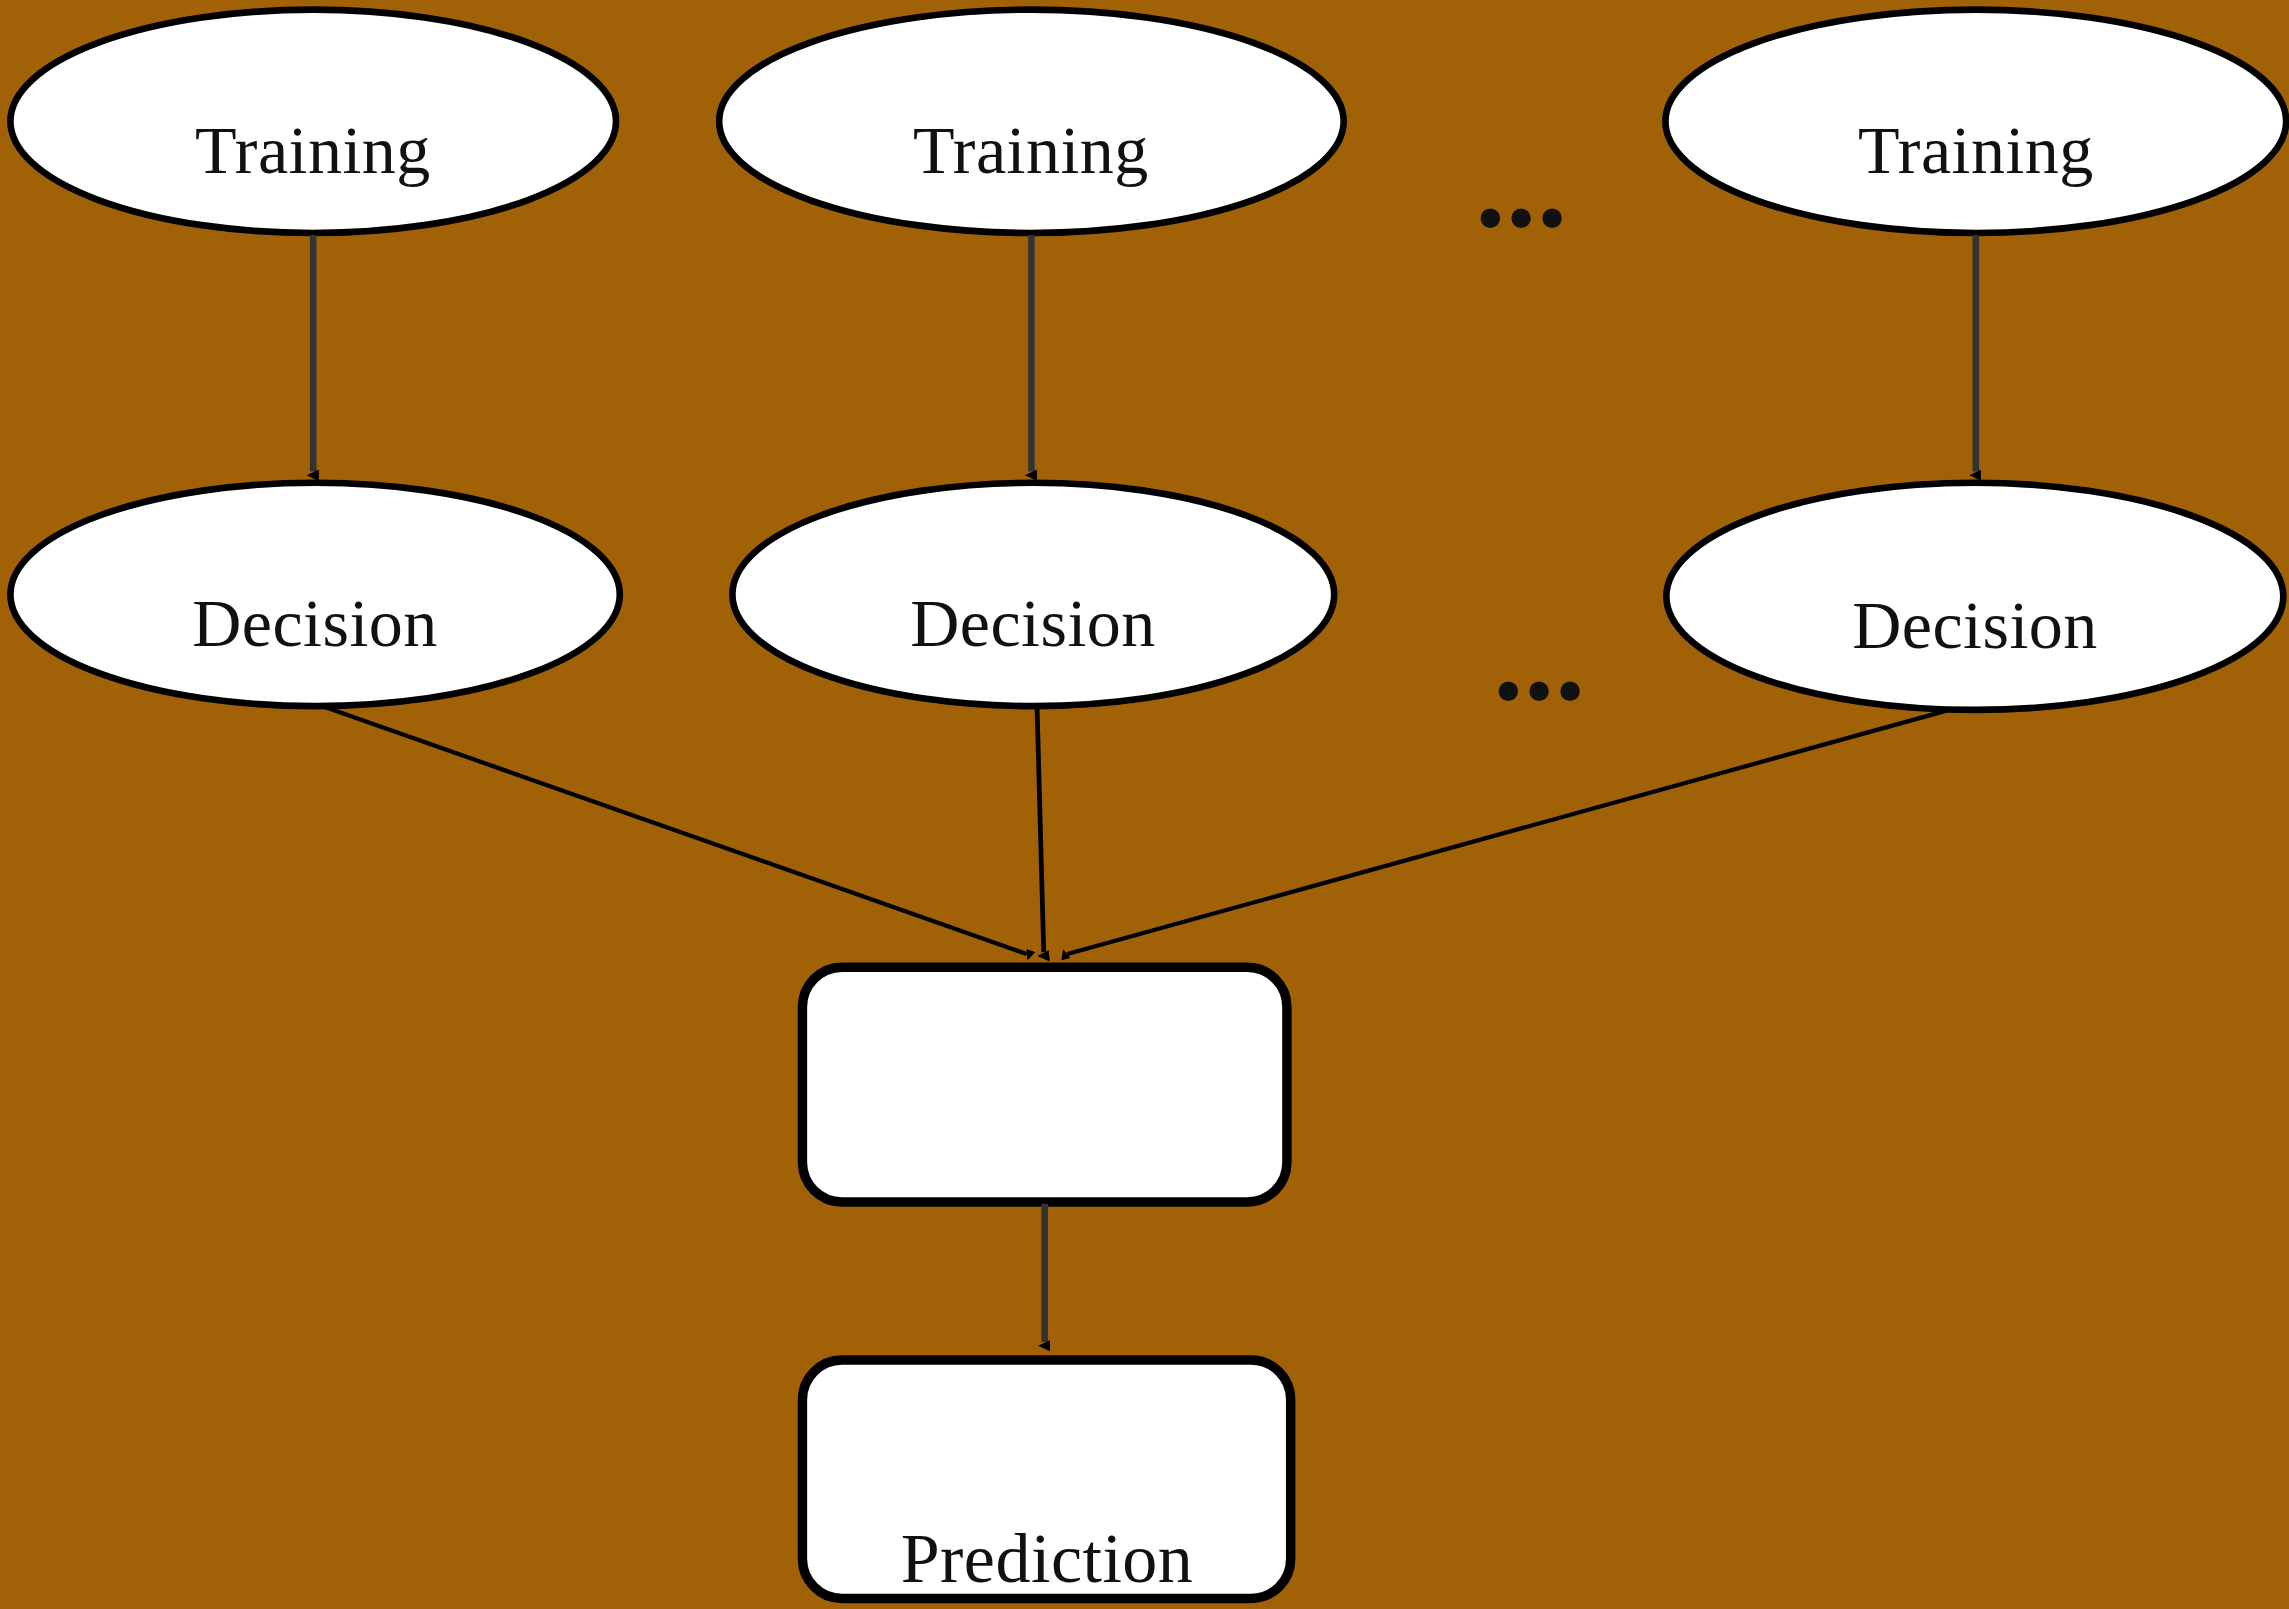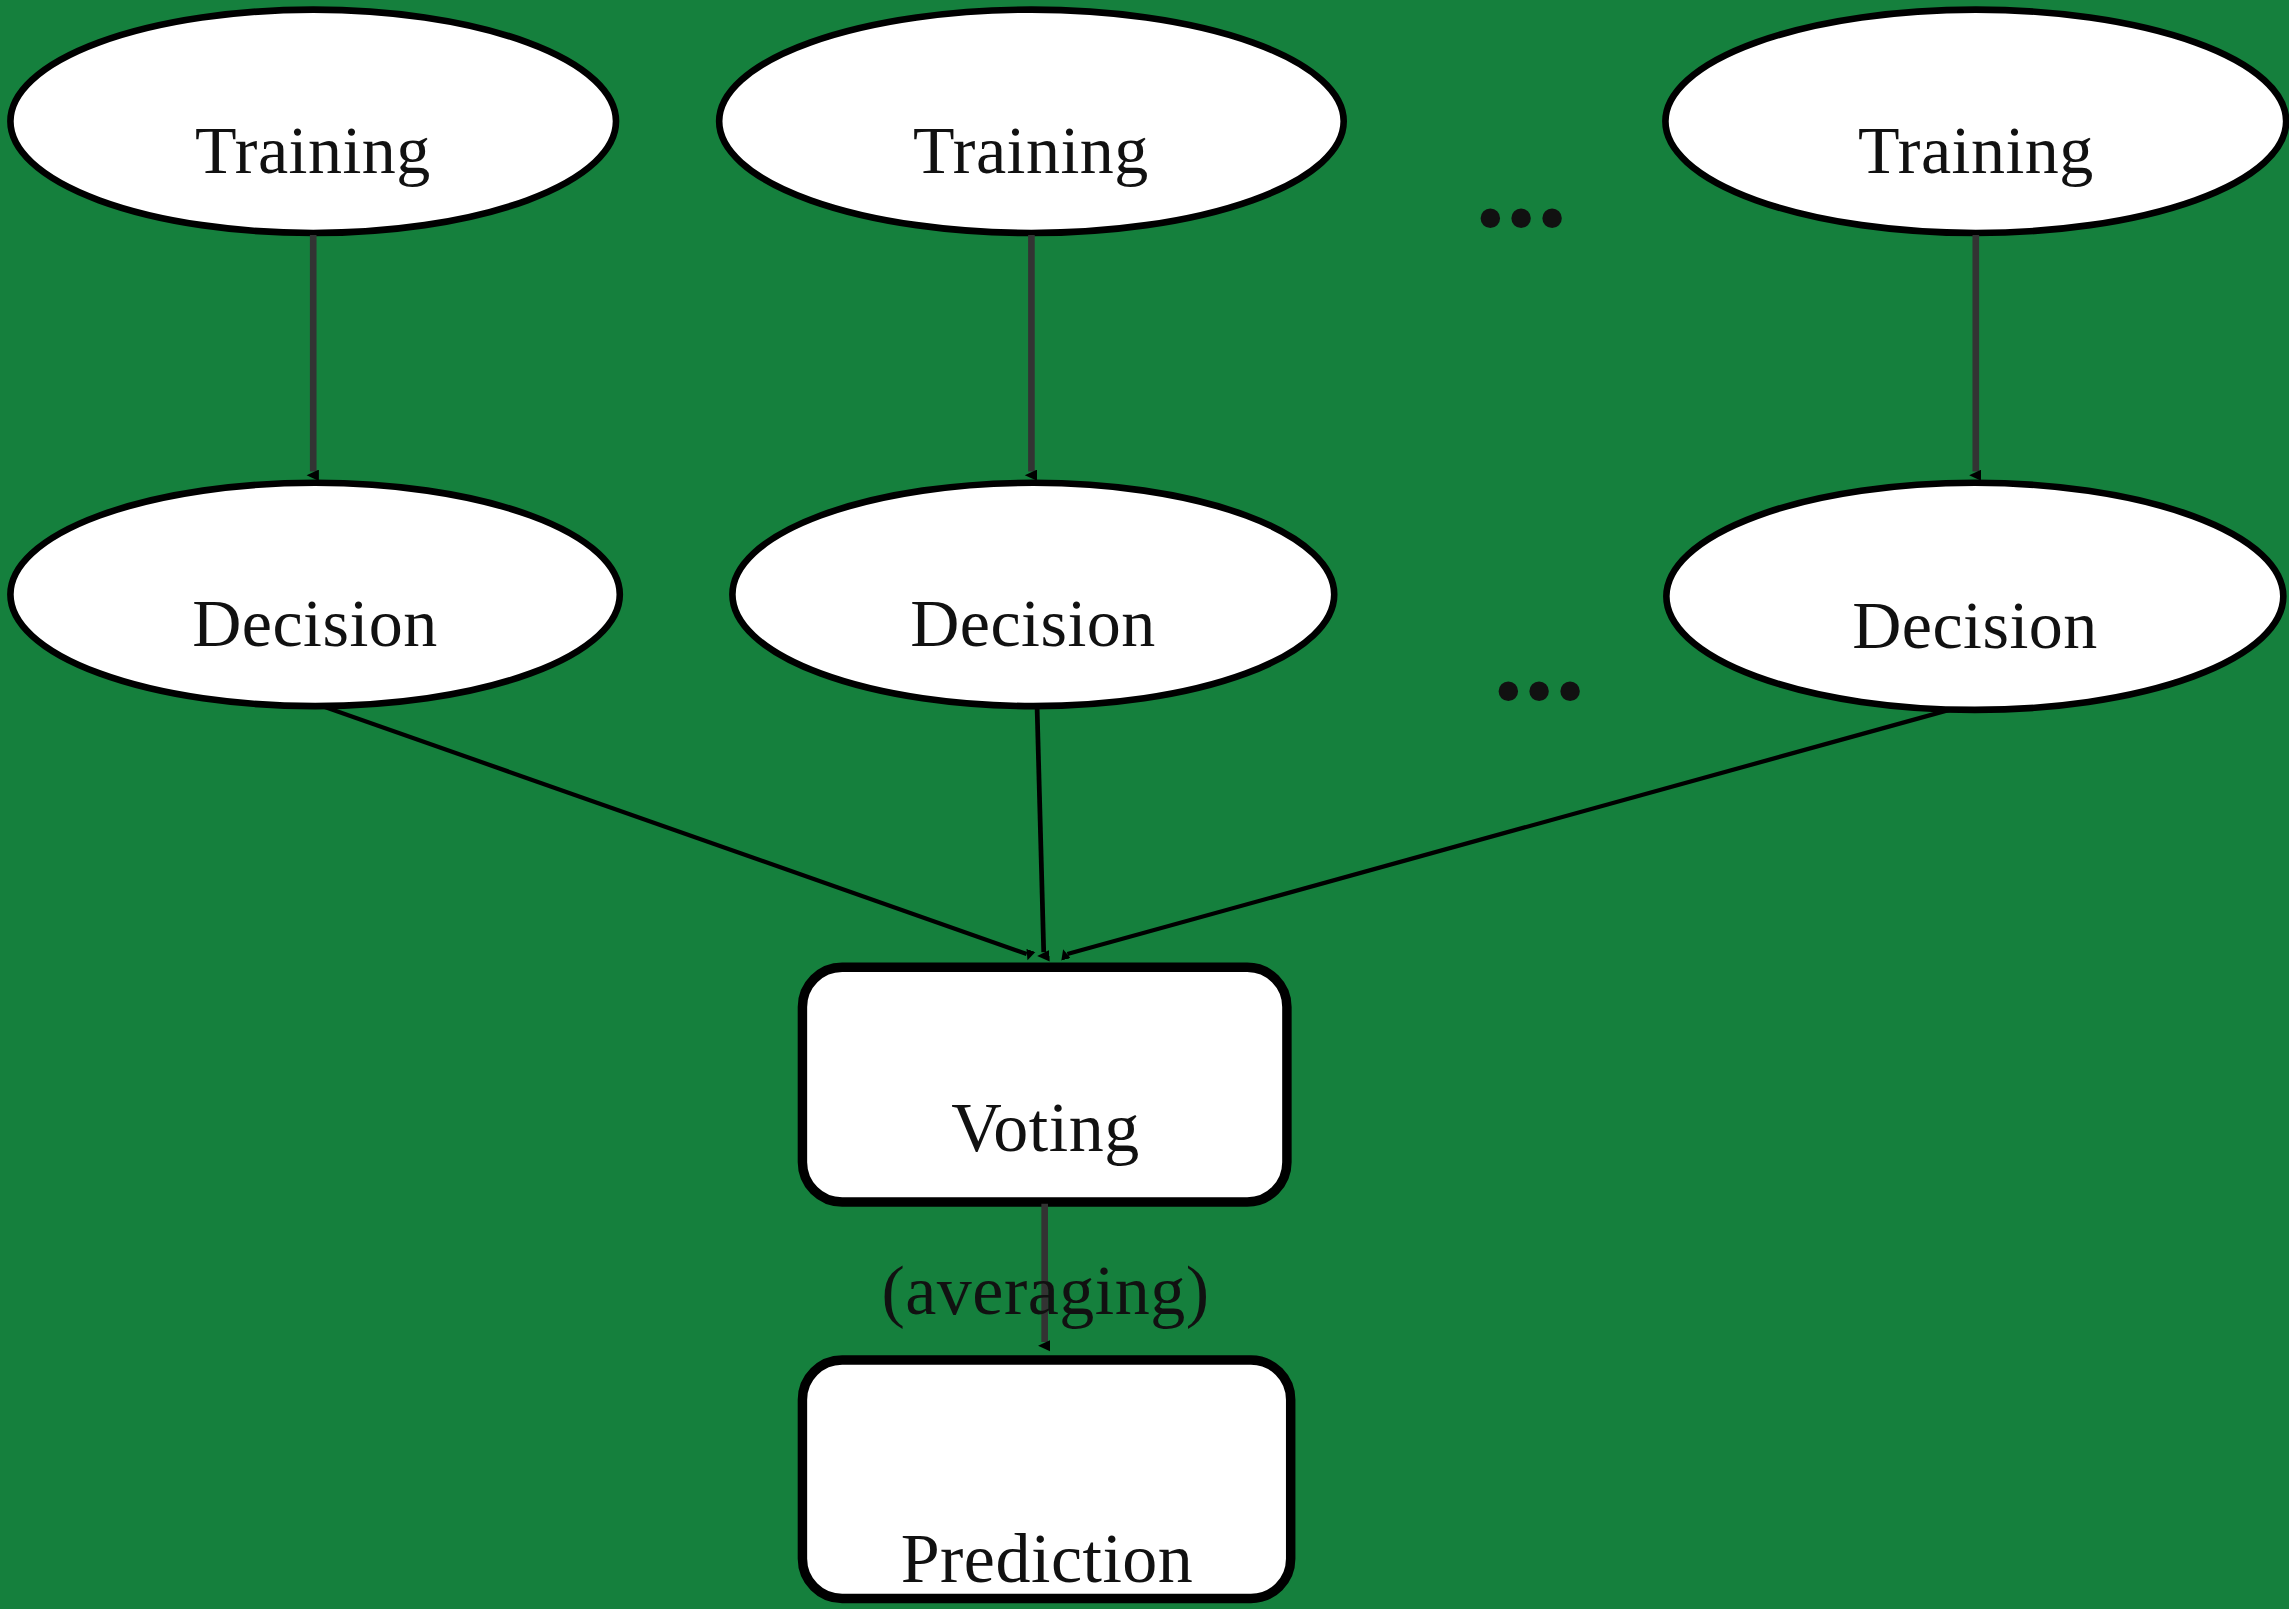--- a/index.html
+++ b/index.html
@@ -8,21 +8,21 @@
     padding: 0;
     background: #ffffff;
   }
   body {
     font-family: "Liberation Serif", "DejaVu Serif", serif;
   }
   #canvas {
     position: relative;
     width: 2289px;
     height: 1610px;
-    background: #15803d;
+    background: #a16207;
     overflow: hidden;
   }
   svg.layer {
     position: absolute;
     left: 0;
     top: 0;
     width: 2289px;
     height: 1610px;
   }
   .node-label {
@@ -105,23 +105,19 @@
   </div>
 
   <div class="node-label ellipse-label" style="left:1729px; top:507px; width:492px;">
     <span class="label-line">Decision</span>
   </div>
 
   <div class="node-label" style="left:1438px; top:566px; width:208px; font-size:72px; font-weight:700; letter-spacing:5.7px;">
     <span>•••</span>
   </div>
 
-  <div class="node-label box-label" style="left:803px; top:1006px; width:485px;">
-    <span class="label-line">Voting</span>
-    <span class="label-line">(averaging)</span>
-  </div>
 
   <div class="node-label box-label" style="left:803px; top:1437px; width:488px;">
     <span class="label-line">Prediction</span>
   </div>
 
 </div>
 
 
 </body></html>

